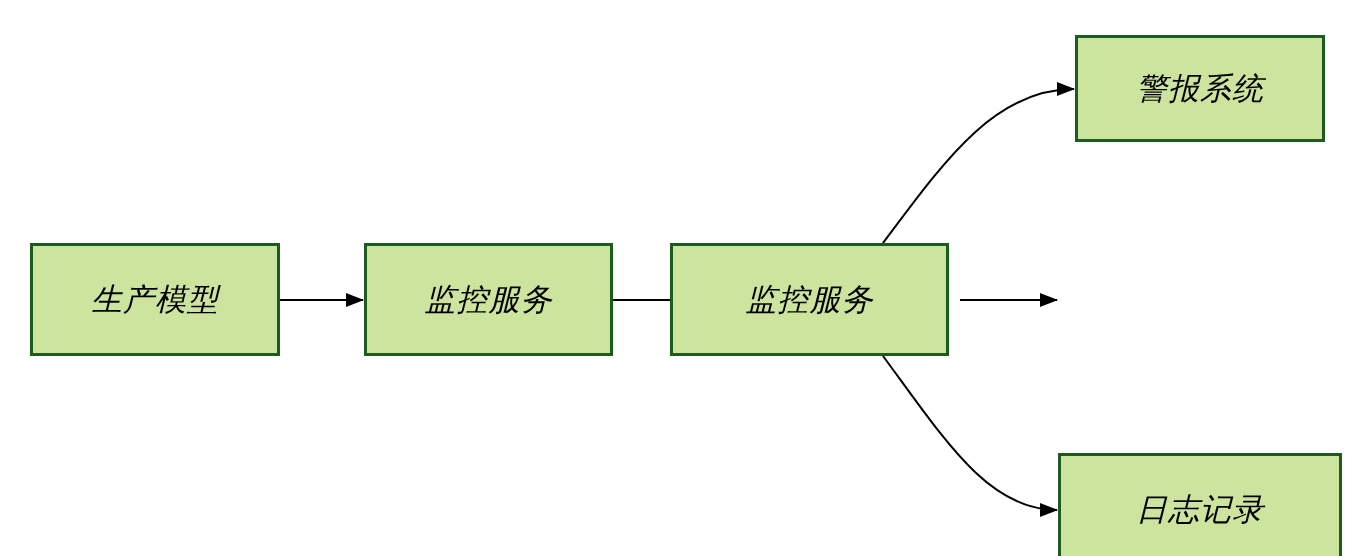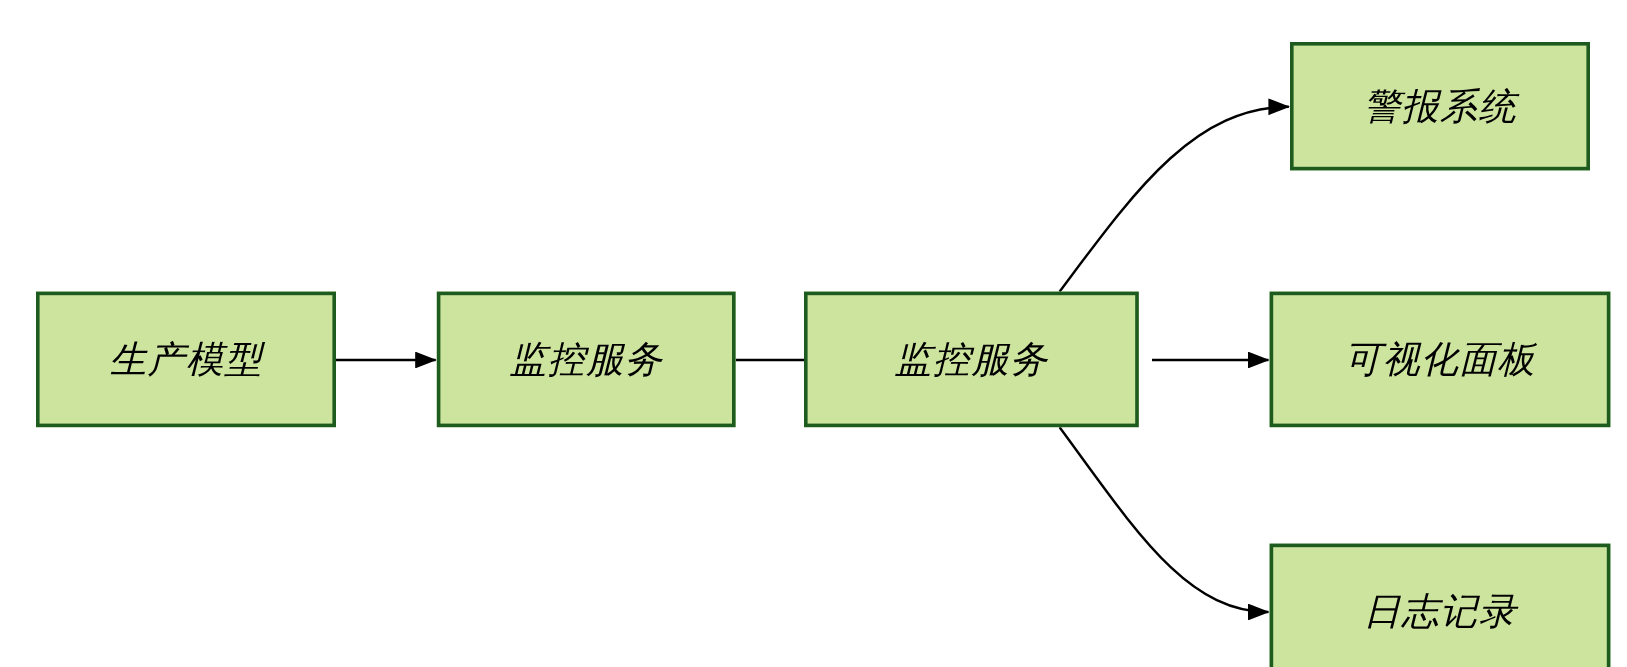--- a/index.html
+++ b/index.html
@@ -80,21 +80,18 @@
   </div>
 
   <div class="node node-monitoring-service">
     <span class="node-label">监控服务</span>
   </div>
 
   <div class="node node-alert-system">
     <span class="node-label">警报系统</span>
   </div>
 
-  <div class="node node-visualization">
-    <span class="node-label">可视化面板</span>
-  </div>
 
   <div class="node node-auto-retraining">
     <span class="node-label">日志记录</span>
   </div>
 
 </div>
 
 </body></html>

